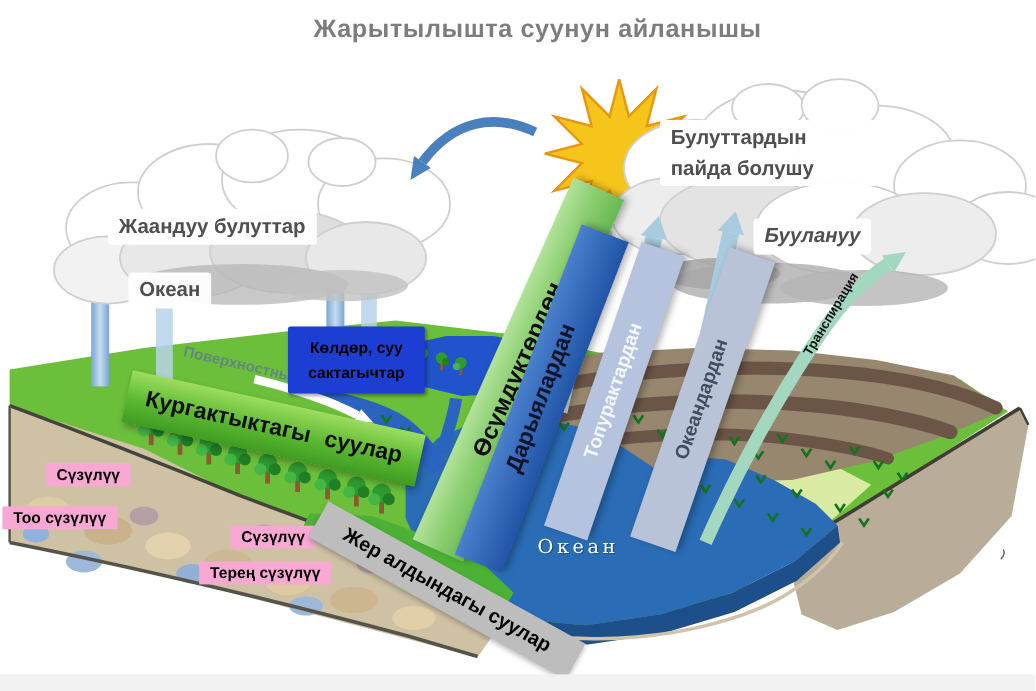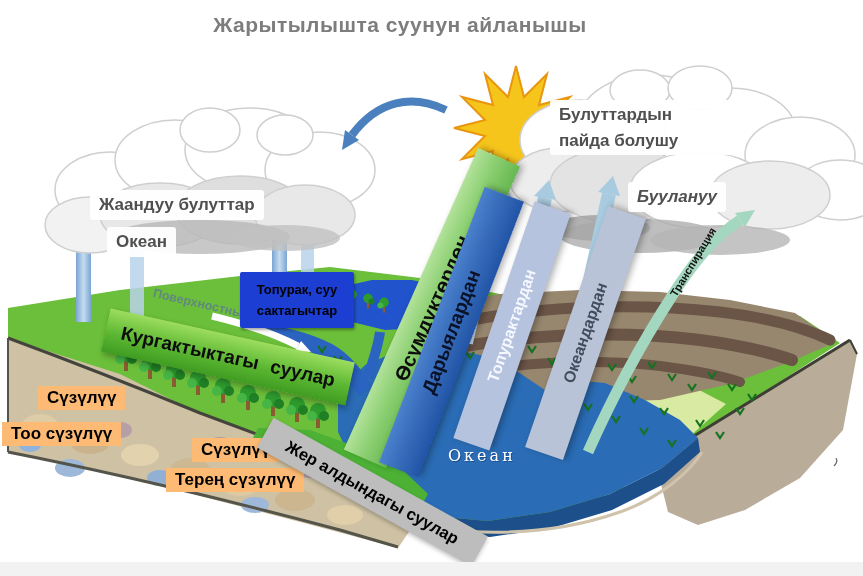--- a/index.html
+++ b/index.html
@@ -1,25 +1,25 @@
 <!DOCTYPE html>
 <html><head>
 <meta charset="utf-8">
 <style>
   html,body{margin:0;padding:0;background:#fff;}
   .stage{position:relative;width:863px;height:576px;background:#ffffff;overflow:hidden;
          font-family:"Liberation Sans",sans-serif;}
   .title{position:absolute;left:0;top:13px;width:800px;text-align:center;
-         font-size:21px;font-weight:bold;color:#7d7d7d;letter-spacing:.5px;}
+         font-size:21px;font-weight:bold;color:#7d7d7d;letter-spacing:.5px;padding-left:48px;}
   svg{position:absolute;left:0;top:0;}
   
   .lbl{position:absolute;font-weight:bold;white-space:pre-line;}
   .lbl-white{background:rgba(255,255,255,.95);color:#4f4f4f;font-size:17px;
              padding:2px 9px;line-height:1.5;border-radius:3px;}
-  .lbl-gray{background:#fdba74;color:#000;font-size:17px;padding:2px 9px;white-space:nowrap;}
+  .lbl-gray{background:#f9a8d4;color:#000;font-size:13px;padding:2px 9px;white-space:nowrap;}
   .box-blue{background:#1c3ed2;color:#000;font-size:13px;text-align:center;
             width:114px;padding:7px 0 6px;line-height:1.65;border-radius:2px;
             box-shadow:1px 2px 3px rgba(0,0,0,.35);}
   .banner{position:absolute;display:flex;align-items:center;justify-content:center;
           font-weight:bold;box-shadow:2px 3px 6px rgba(0,0,0,.3);white-space:nowrap;}
   .bn-plants{width:330px;height:46px;left:267px;top:285px;transform:rotate(-66deg);
              background:linear-gradient(180deg,#b2e29a 0%,#8ccf72 45%,#67b852 100%);
              color:#0d0d0d;font-size:20px;}
   .bn-rivers{width:295px;height:42px;left:304px;top:311px;transform:rotate(-69deg);
              background:linear-gradient(180deg,#4a80cc,#2154a6);color:#0a1228;font-size:19px;}
@@ -258,27 +258,27 @@
 
   <div class="underlay">Поверхностный</div>
 
   <div class="banner bn-plants">Өсүмдүктөрдөн</div>
   <div class="banner bn-rivers">Дарыялардан</div>
   <div class="banner bn-soils">Топурактардан</div>
   <div class="banner bn-oceans">Океандардан</div>
 
   <div class="transpi">Транспирация</div>
 
-  <div class="lbl lbl-white" style="left:90px;top:190px;text-align:center;">Жаандуу булуттар</div>
+  <div class="lbl lbl-white" style="left:90px;top:174px;text-align:center;">Жаандуу булуттар</div>
   <div class="lbl lbl-white" style="left:107px;top:227px;">Океан</div>
   <div class="lbl lbl-white" style="left:550px;top:100px;width:172px;">Булуттардын
 пайда болушу</div>
   <div class="lbl lbl-white" style="left:628px;top:182px;font-style:italic;">Буулануу</div>
 
-  <div class="lbl box-blue" style="left:240px;top:272px;">Топурак, суу
+  <div class="lbl box-blue" style="left:240px;top:272px;">Көлдөр, суу
 сактагычтар</div>
 
   <div class="banner bn-land">Кургактыктагы суулар</div>
 
   <div class="lbl lbl-gray" style="left:38px;top:386px;">Сүзүлүү</div>
   <div class="lbl lbl-gray" style="left:2px;top:422px;">Тоо сүзүлүү</div>
   <div class="lbl lbl-gray" style="left:192px;top:438px;">Сүзүлүү</div>
   <div class="lbl lbl-gray" style="left:166px;top:468px;">Терең сүзүлүү</div>
   <div class="banner bn-ground">Жер алдындагы суулар</div>
 

